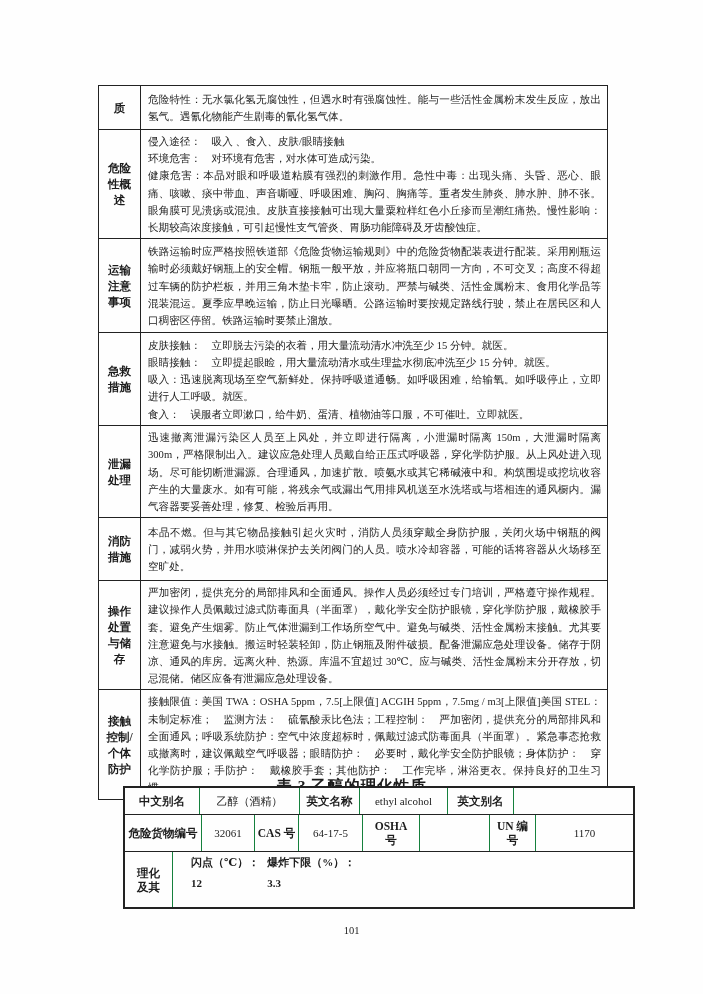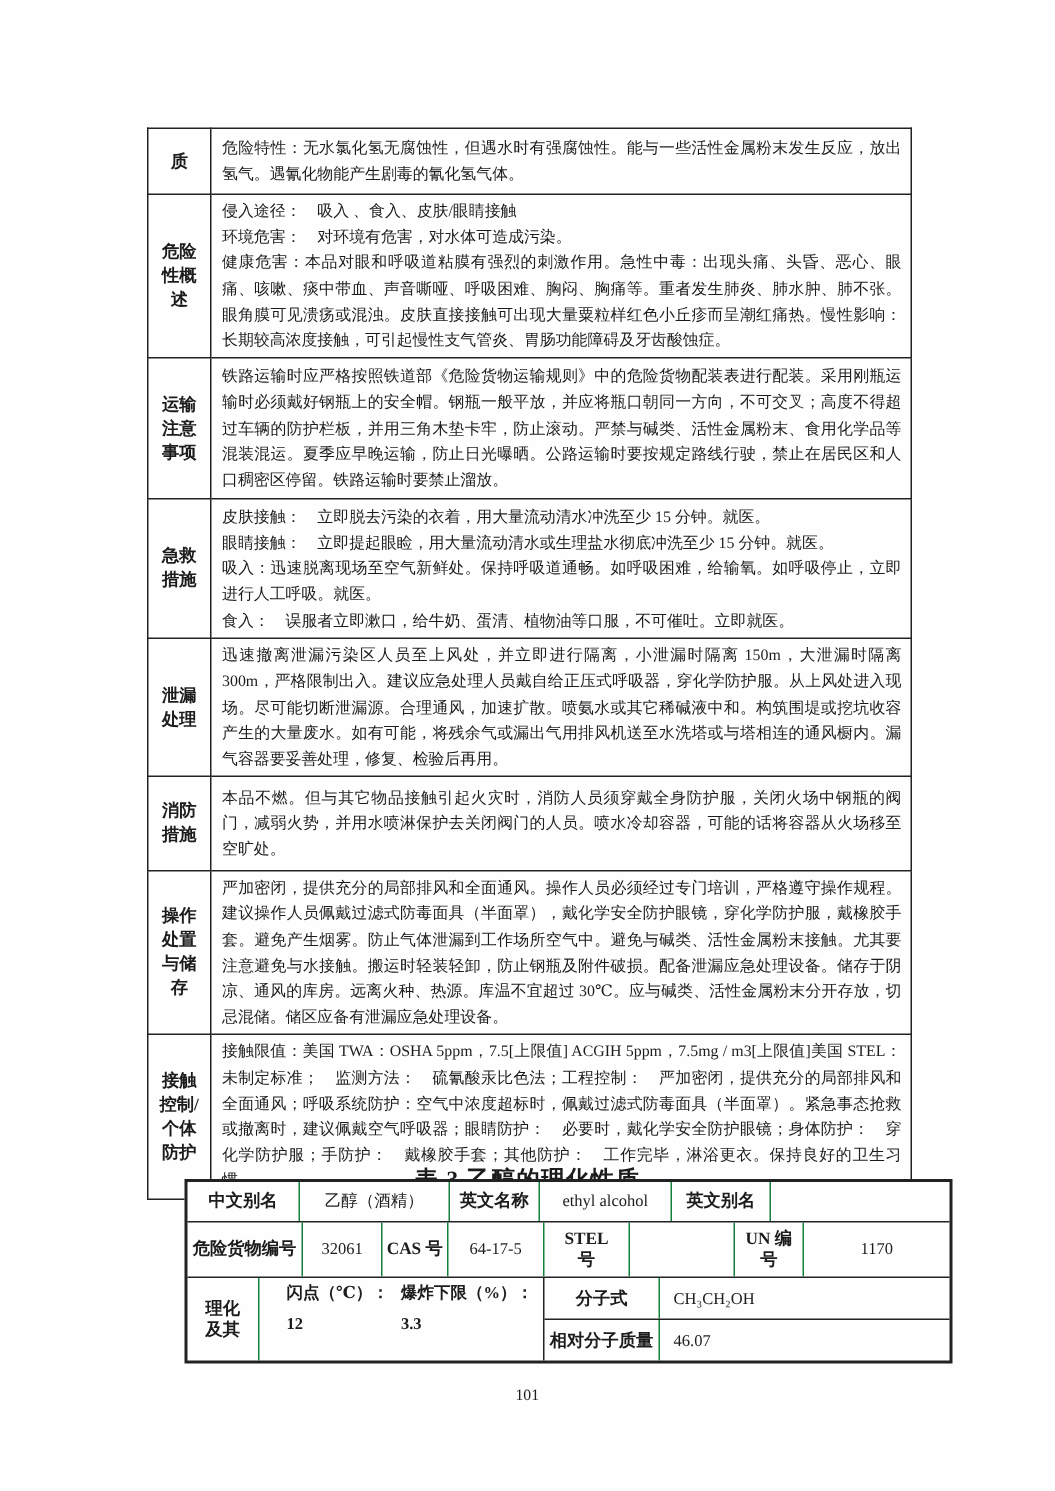--- a/index.html
+++ b/index.html
@@ -123,44 +123,34 @@
       <div class="pc w88">ethyl alcohol</div>
       <div class="pc lb w66">英文别名</div>
       <div class="pc grow"></div>
     </div>
 
     <div class="pt-row pt-r2">
       <div class="pc lb w76">危险货物编号</div>
       <div class="pc w53">32061</div>
       <div class="pc lb w44">CAS 号</div>
       <div class="pc w64">64-17-5</div>
-      <div class="pc lb w57">STEL
+      <div class="pc lb w57">OSHA
 号</div>
       <div class="pc w70"></div>
       <div class="pc lb w46">UN 编
 号</div>
       <div class="pc grow">1170</div>
     </div>
 
     <div class="pt-row pt-r3">
       <div class="pc lb r3-group">理化
 及其</div>
       <div class="pc r3-left">
         <div>闪点（℃）： 12</div>
         <div>爆炸下限（%）：3.3</div>
       </div>
-      <div class="r3-right">
-        <div class="r3-sub">
-          <div class="pc lb r3-plabel">分子式</div>
-          <div class="pc r3-pvalue">CH₃CH₂OH</div>
-        </div>
-        <div class="r3-sub">
-          <div class="pc lb r3-plabel">相对分子质量</div>
-          <div class="pc r3-pvalue">46.07</div>
-        </div>
-      </div>
     </div>
 
   </div>
 
   <div class="page-number">101</div>
 
 </div>
 
 </body></html>

